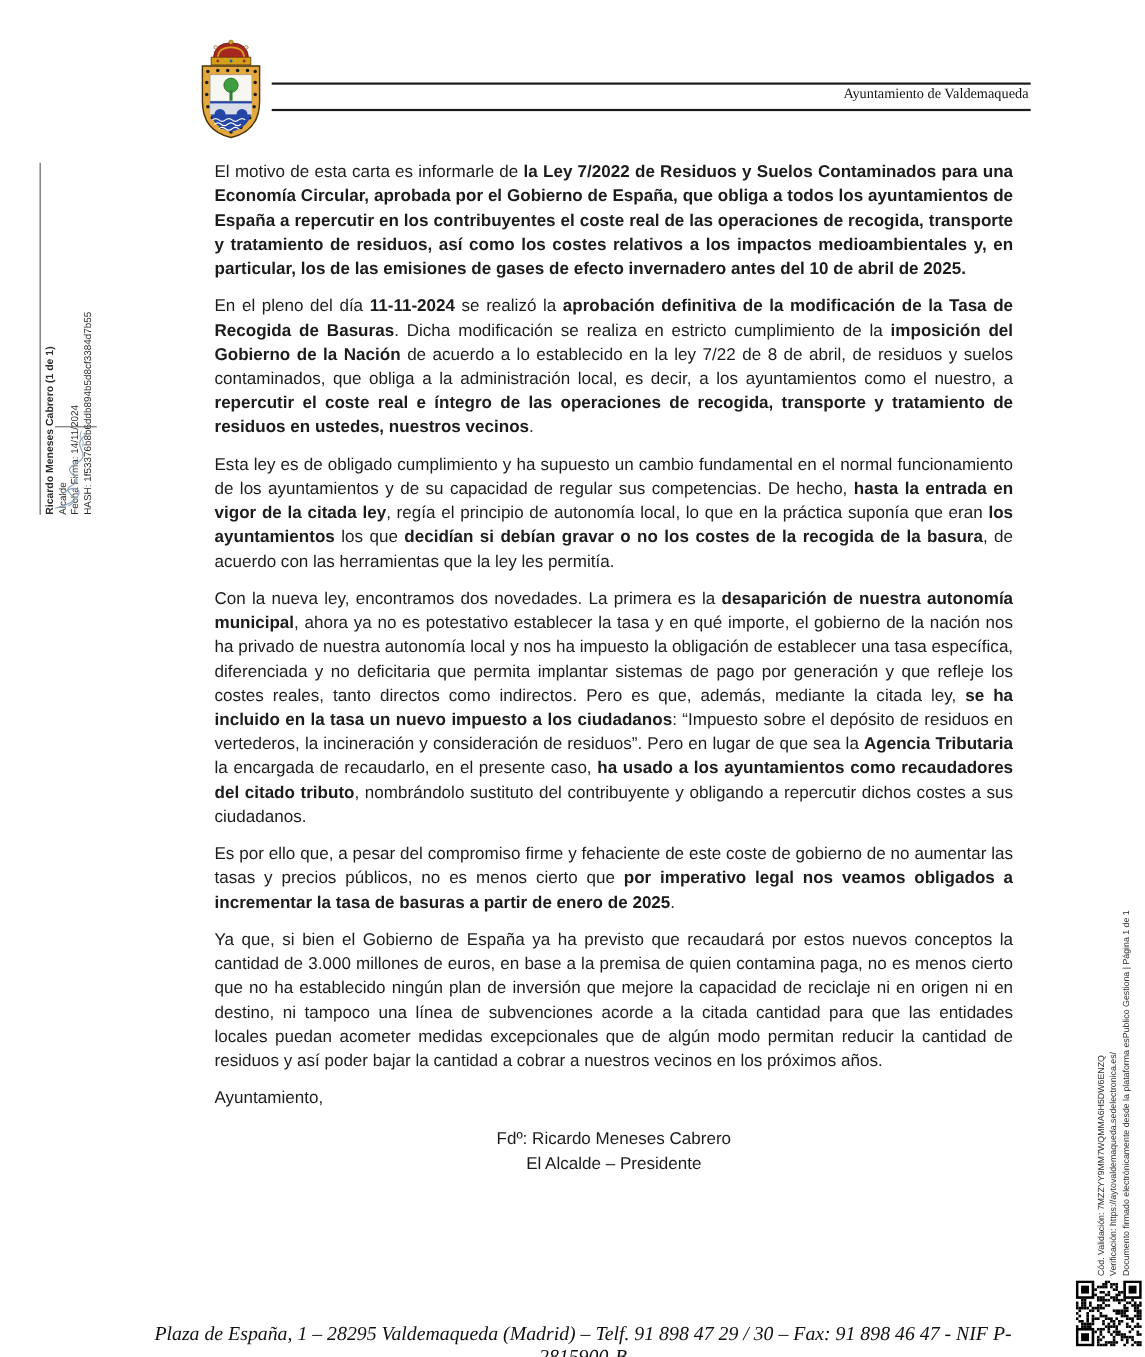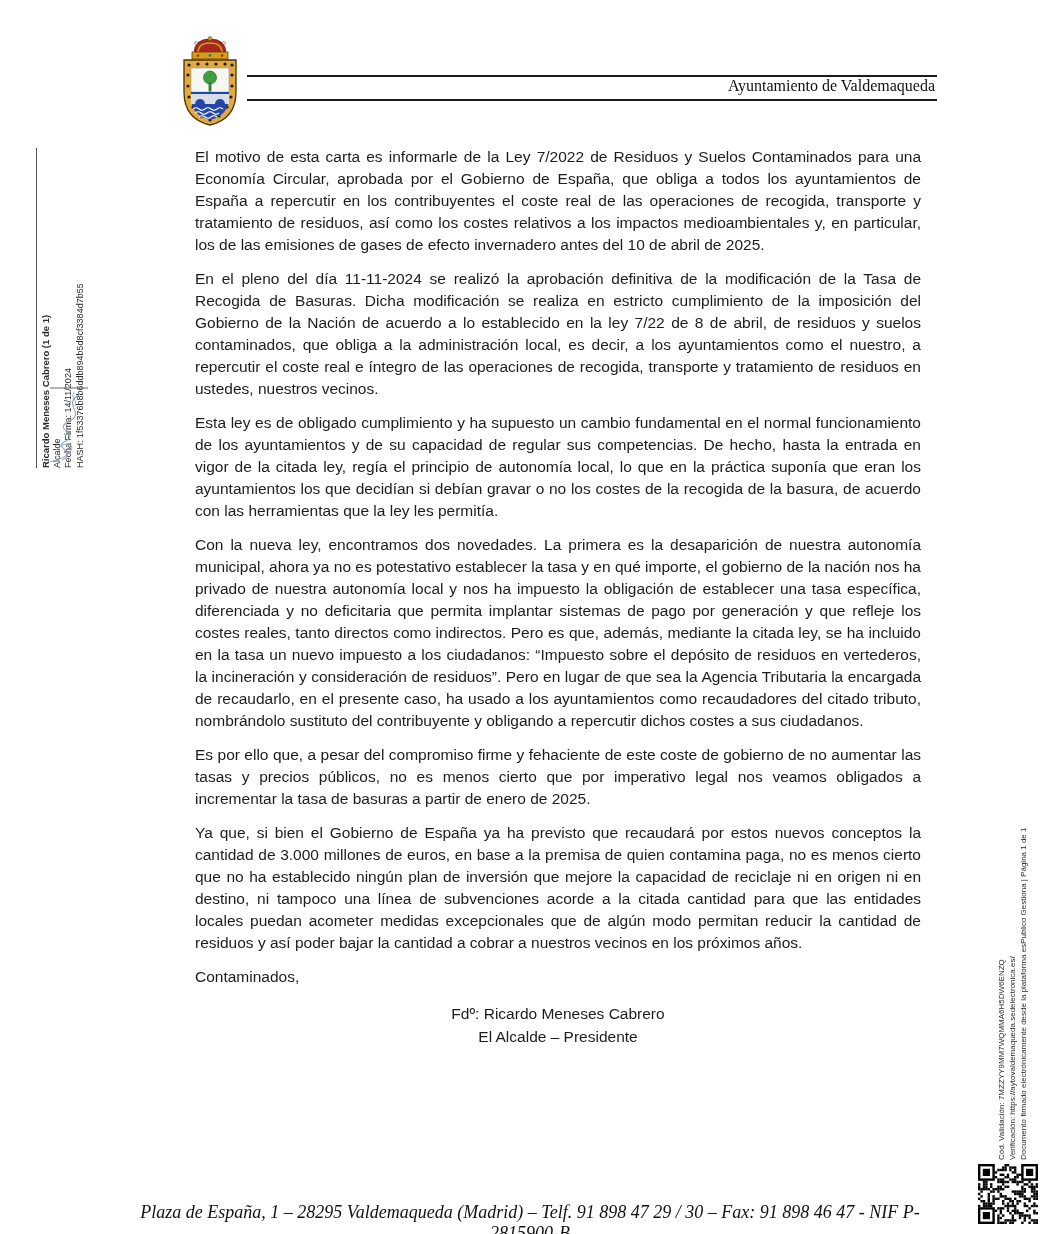--- a/index.html
+++ b/index.html
@@ -7,21 +7,21 @@
     position:relative;width:1041px;height:1234px;background:#ffffff;
     font-family:"Liberation Sans",sans-serif;color:#1f1f1f;overflow:hidden;
   }
   
   .crest{position:absolute;left:178px;top:34px;width:64px;height:94px;}
   .hrule{position:absolute;left:247px;width:690px;background:#1b1b1b;}
   .hrule.top{top:75px;height:2px;}
   .hrule.bot{top:99px;height:2px;}
   .header-org{
     position:absolute;left:247px;top:77px;width:688px;height:22px;
-    font-family:"Liberation Serif",serif;font-size:16px;text-align:right;color:#111;
+    font-family:"Liberation Serif",serif;font-size:13px;text-align:right;color:#111;
   }
   
   .sig-block{
     position:absolute;left:36px;top:468px;width:320px;
     transform:rotate(-90deg);transform-origin:0 0;
     border-top:1px solid #555;padding-top:3px;
     font-size:9px;line-height:11.5px;color:#2a2a2a;white-space:nowrap;
   }
   .sig-block .l0{font-weight:bold;font-size:9.5px;}
   .sig-squiggle{position:absolute;left:36px;top:380px;width:64px;height:92px;}
@@ -30,21 +30,21 @@
     position:absolute;left:996px;top:1160px;width:392px;
     transform:rotate(-90deg);transform-origin:0 0;
     font-size:8px;line-height:11px;color:#2a2a2a;white-space:nowrap;
   }
   
   .letter-body{
     position:absolute;left:195px;top:146px;width:726px;
     font-size:15.5px;line-height:22px;text-align:justify;color:#1c1c1c;
   }
   .para{margin:0 0 12px 0;}
-  .para .b{font-weight:normal;}
+  .para .b{font-weight:bold;}
   .closing{text-align:center;margin-top:14px;}
   .closing div{line-height:23px;}
   
   .qr{position:absolute;left:978px;top:1164px;width:60px;height:60px;}
   .footer{
     position:absolute;left:140px;top:1202px;width:780px;text-align:center;
     font-family:"Liberation Serif",serif;font-style:italic;font-size:18px;color:#111;
   }
 </style>
 </head>
@@ -122,21 +122,21 @@
   </div>
 
   <div class="letter-body">
     <div id="paras">
         <p class="para"><span>El motivo de esta carta es informarle de </span><span class="b">la Ley 7/2022 de Residuos y Suelos Contaminados para una Economía Circular, aprobada por el Gobierno de España, que obliga a todos los ayuntamientos de España a repercutir en los contribuyentes el coste real de las operaciones de recogida, transporte y tratamiento de residuos, así como los costes relativos a los impactos medioambientales y, en particular, los de las emisiones de gases de efecto invernadero antes del 10 de abril de 2025.</span></p>
         <p class="para"><span>En el pleno del día </span><span class="b">11-11-2024</span><span> se realizó la </span><span class="b">aprobación definitiva de la modificación de la Tasa de Recogida de Basuras</span><span>. Dicha modificación se realiza en estricto cumplimiento de la </span><span class="b">imposición del Gobierno de la Nación</span><span> de acuerdo a lo establecido en la ley 7/22 de 8 de abril, de residuos y suelos contaminados, que obliga a la administración local, es decir, a los ayuntamientos como el nuestro, a </span><span class="b">repercutir el coste real e íntegro de las operaciones de recogida, transporte y tratamiento de residuos en ustedes, nuestros vecinos</span><span>.</span></p>
         <p class="para"><span>Esta ley es de obligado cumplimiento y ha supuesto un cambio fundamental en el normal funcionamiento de los ayuntamientos y de su capacidad de regular sus competencias. De hecho, </span><span class="b">hasta la entrada en vigor de la citada ley</span><span>, regía el principio de autonomía local, lo que en la práctica suponía que eran </span><span class="b">los ayuntamientos</span><span> los que </span><span class="b">decidían si debían gravar o no los costes de la recogida de la basura</span><span>, de acuerdo con las herramientas que la ley les permitía.</span></p>
         <p class="para"><span>Con la nueva ley, encontramos dos novedades. La primera es la </span><span class="b">desaparición de nuestra autonomía municipal</span><span>, ahora ya no es potestativo establecer la tasa y en qué importe, el gobierno de la nación nos ha privado de nuestra autonomía local y nos ha impuesto la obligación de establecer una tasa específica, diferenciada y no deficitaria que permita implantar sistemas de pago por generación y que refleje los costes reales, tanto directos como indirectos. Pero es que, además, mediante la citada ley, </span><span class="b">se ha incluido en la tasa un nuevo impuesto a los ciudadanos</span><span>: “Impuesto sobre el depósito de residuos en vertederos, la incineración y consideración de residuos”.  Pero en lugar de que sea la </span><span class="b">Agencia Tributaria</span><span> la encargada de recaudarlo, en el presente caso, </span><span class="b">ha usado a los ayuntamientos como recaudadores del citado tributo</span><span>, nombrándolo sustituto del contribuyente y obligando a repercutir dichos costes a sus ciudadanos.</span></p>
         <p class="para"><span>Es por ello que, a pesar del compromiso firme y fehaciente de este coste de gobierno de no aumentar las tasas y precios públicos, no es menos cierto que </span><span class="b">por imperativo legal nos veamos obligados a incrementar la tasa de basuras a partir de enero de 2025</span><span>.</span></p>
         <p class="para"><span> Ya que, si bien el Gobierno de España ya ha previsto que recaudará por estos nuevos conceptos la cantidad de 3.000 millones de euros, en base a la premisa de quien contamina paga, no es menos cierto que no ha establecido ningún plan de inversión que mejore la capacidad de reciclaje ni en origen ni en destino, ni tampoco una línea de subvenciones acorde a la citada cantidad para que las entidades locales puedan acometer medidas excepcionales que de algún modo permitan reducir la cantidad de residuos y así poder bajar la cantidad a cobrar a nuestros vecinos en los próximos años.</span></p>
-        <p class="para"><span>Contaminados,</span></p>
+        <p class="para"><span>Ayuntamiento,</span></p>
       </div>
     <div class="closing">
       <div>Fdº: Ricardo Meneses Cabrero</div>
       <div>El Alcalde – Presidente</div>
     </div>
   </div>
 
   <div class="val-block" id="val-lines">
       <div class="l0">Cód. Validación: 7MZZYY9MM7WQMMA6H5DW6ENZQ</div>
       <div class="l1">Verificación: https://aytovaldemaqueda.sedelectronica.es/</div>

